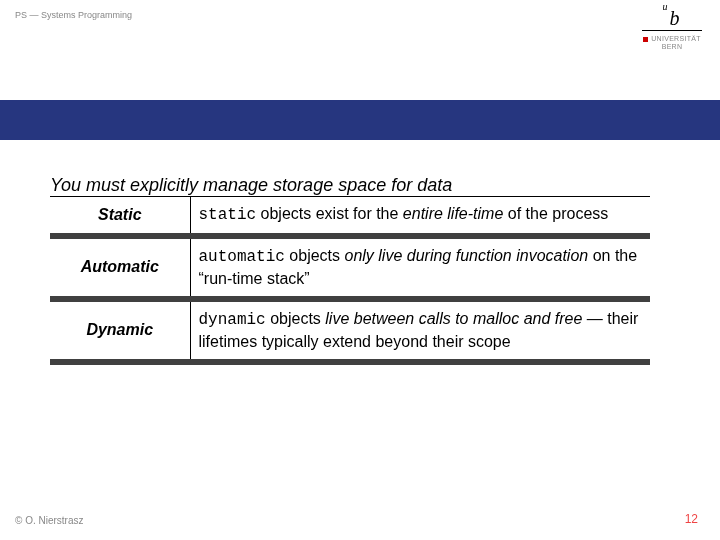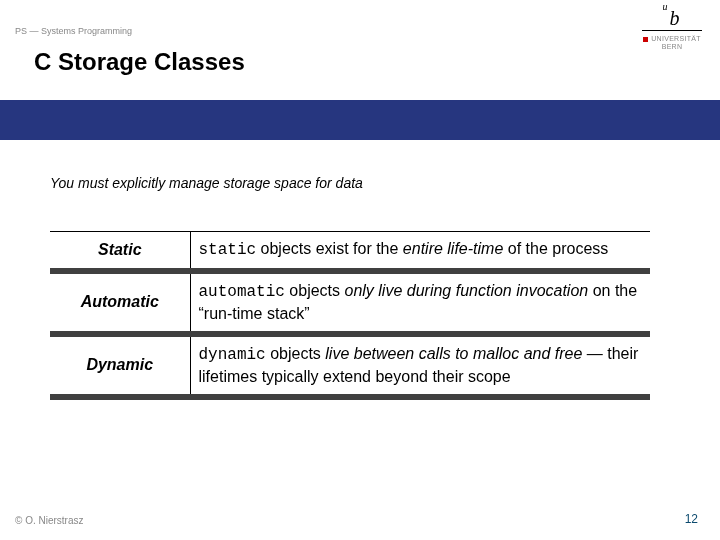--- a/index.html
+++ b/index.html
@@ -17,21 +17,20 @@
     width: 720px;
     height: 100px;
     background: #fff;
   }
   .course-label {
     position: absolute;
     top: 10px;
     left: 15px;
     font-size: 9px;
     color: #888;
-    margin-top: 16px;
   }
   .logo-area {
     position: absolute;
     top: 8px;
     right: 18px;
     text-align: center;
   }
   .logo-b {
     font-family: Georgia, 'Times New Roman', serif;
     font-style: italic;
@@ -83,23 +82,22 @@
     background: #26367f;
   }
   .content {
     position: absolute;
     top: 175px;
     left: 50px;
     width: 620px;
   }
   .lead {
     font-style: italic;
-    font-size: 14px;
+    font-size: 18px;
     color: #000;
-    margin-bottom: 40px;
   }
   .tbl {
     border-collapse: collapse;
     width: 600px;
   }
   .tbl td {
     border-top: 1px solid #000;
     border-bottom: 6px solid #404040;
     padding: 6px 8px;
     vertical-align: middle;
@@ -125,29 +123,28 @@
     left: 15px;
     font-size: 10px;
     color: #888;
     text-align: center;
   }
   .footer-right {
     position: absolute;
     bottom: 14px;
     right: 22px;
     font-size: 12px;
-    color: #0c4a6e;
+    color: #ef4444;
   }
 </style>
 </head>
 <body>
 
 <div class="header-strip">
   <div class="course-label">PS — Systems Programming</div>
-  <div class="slide-title">C Storage Classes</div>
   <div class="logo-area">
     <div class="logo-b">
       <sup>u</sup><span>b</span>
     </div>
     <div class="logo-bar"></div>
     <div class="logo-uni">
       <span class="uni-dot"></span><span>UNIVERSITÄT</span><br>
       <span>BERN</span>
     </div>
   </div>

